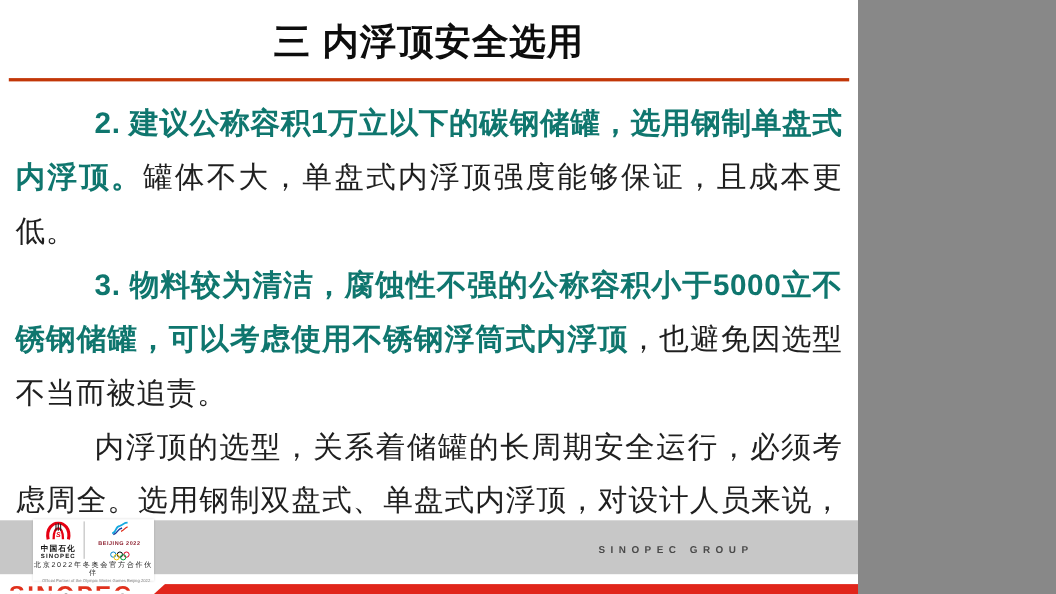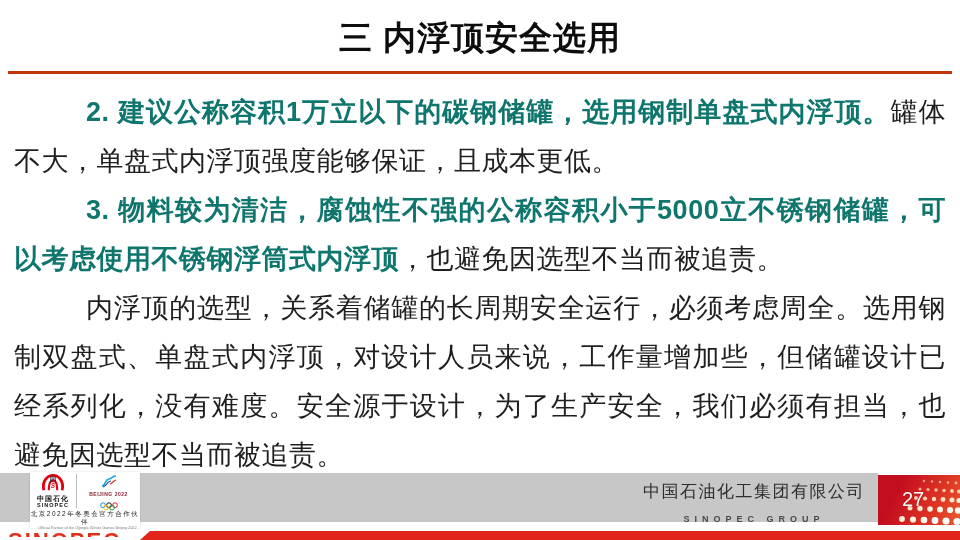--- a/index.html
+++ b/index.html
@@ -1,17 +1,17 @@
 <!DOCTYPE html>
 <html><head>
 <meta charset="utf-8">
 <style>
   html,body{margin:0;padding:0;background:#888;}
   .slide{
-    position:relative;width:960px;height:540px;background:#ffffff;
+    position:relative;width:780px;height:540px;background:#ffffff;
     overflow:hidden;font-family:"Liberation Sans",sans-serif;
   }
   
   .title{
     position:absolute;top:16px;left:0;right:0;text-align:center;
     font-size:33px;font-weight:800;color:#0d0d0d;letter-spacing:1px;
   }
   .title-rule{
     position:absolute;top:71px;left:8px;right:8px;height:3px;background:#c23708;
   }
@@ -107,21 +107,20 @@
           <circle cx="9" cy="5.6" r="2.4" stroke="#F4C300" stroke-width="0.9" fill="none"></circle>
           <circle cx="15" cy="5.6" r="2.4" stroke="#009F3D" stroke-width="0.9" fill="none"></circle>
         </svg>
       </div>
     </div>
     <div class="partner-cn">北京2022年冬奥会官方合作伙伴</div>
     <div class="partner-en">Official Partner of the Olympic Winter Games Beijing 2022</div>
   </div>
 
   <div class="company">
-    <div class="company-cn">中国石油化工集团有限公司</div>
     <div class="company-en">SINOPEC GROUP</div>
   </div>
 
   <div class="page-square">
     <svg class="dots" width="82" height="50" viewBox="0 0 82 50">
       <g>
         <circle cx="46" cy="6" r="1.2" fill="#f2a08c"></circle>
           <circle cx="54" cy="6.5" r="1.2" fill="#f2a08c"></circle>
           <circle cx="62" cy="7" r="1.3" fill="#f4ab93"></circle>
           <circle cx="70" cy="7.5" r="1.3" fill="#f4ab93"></circle>

